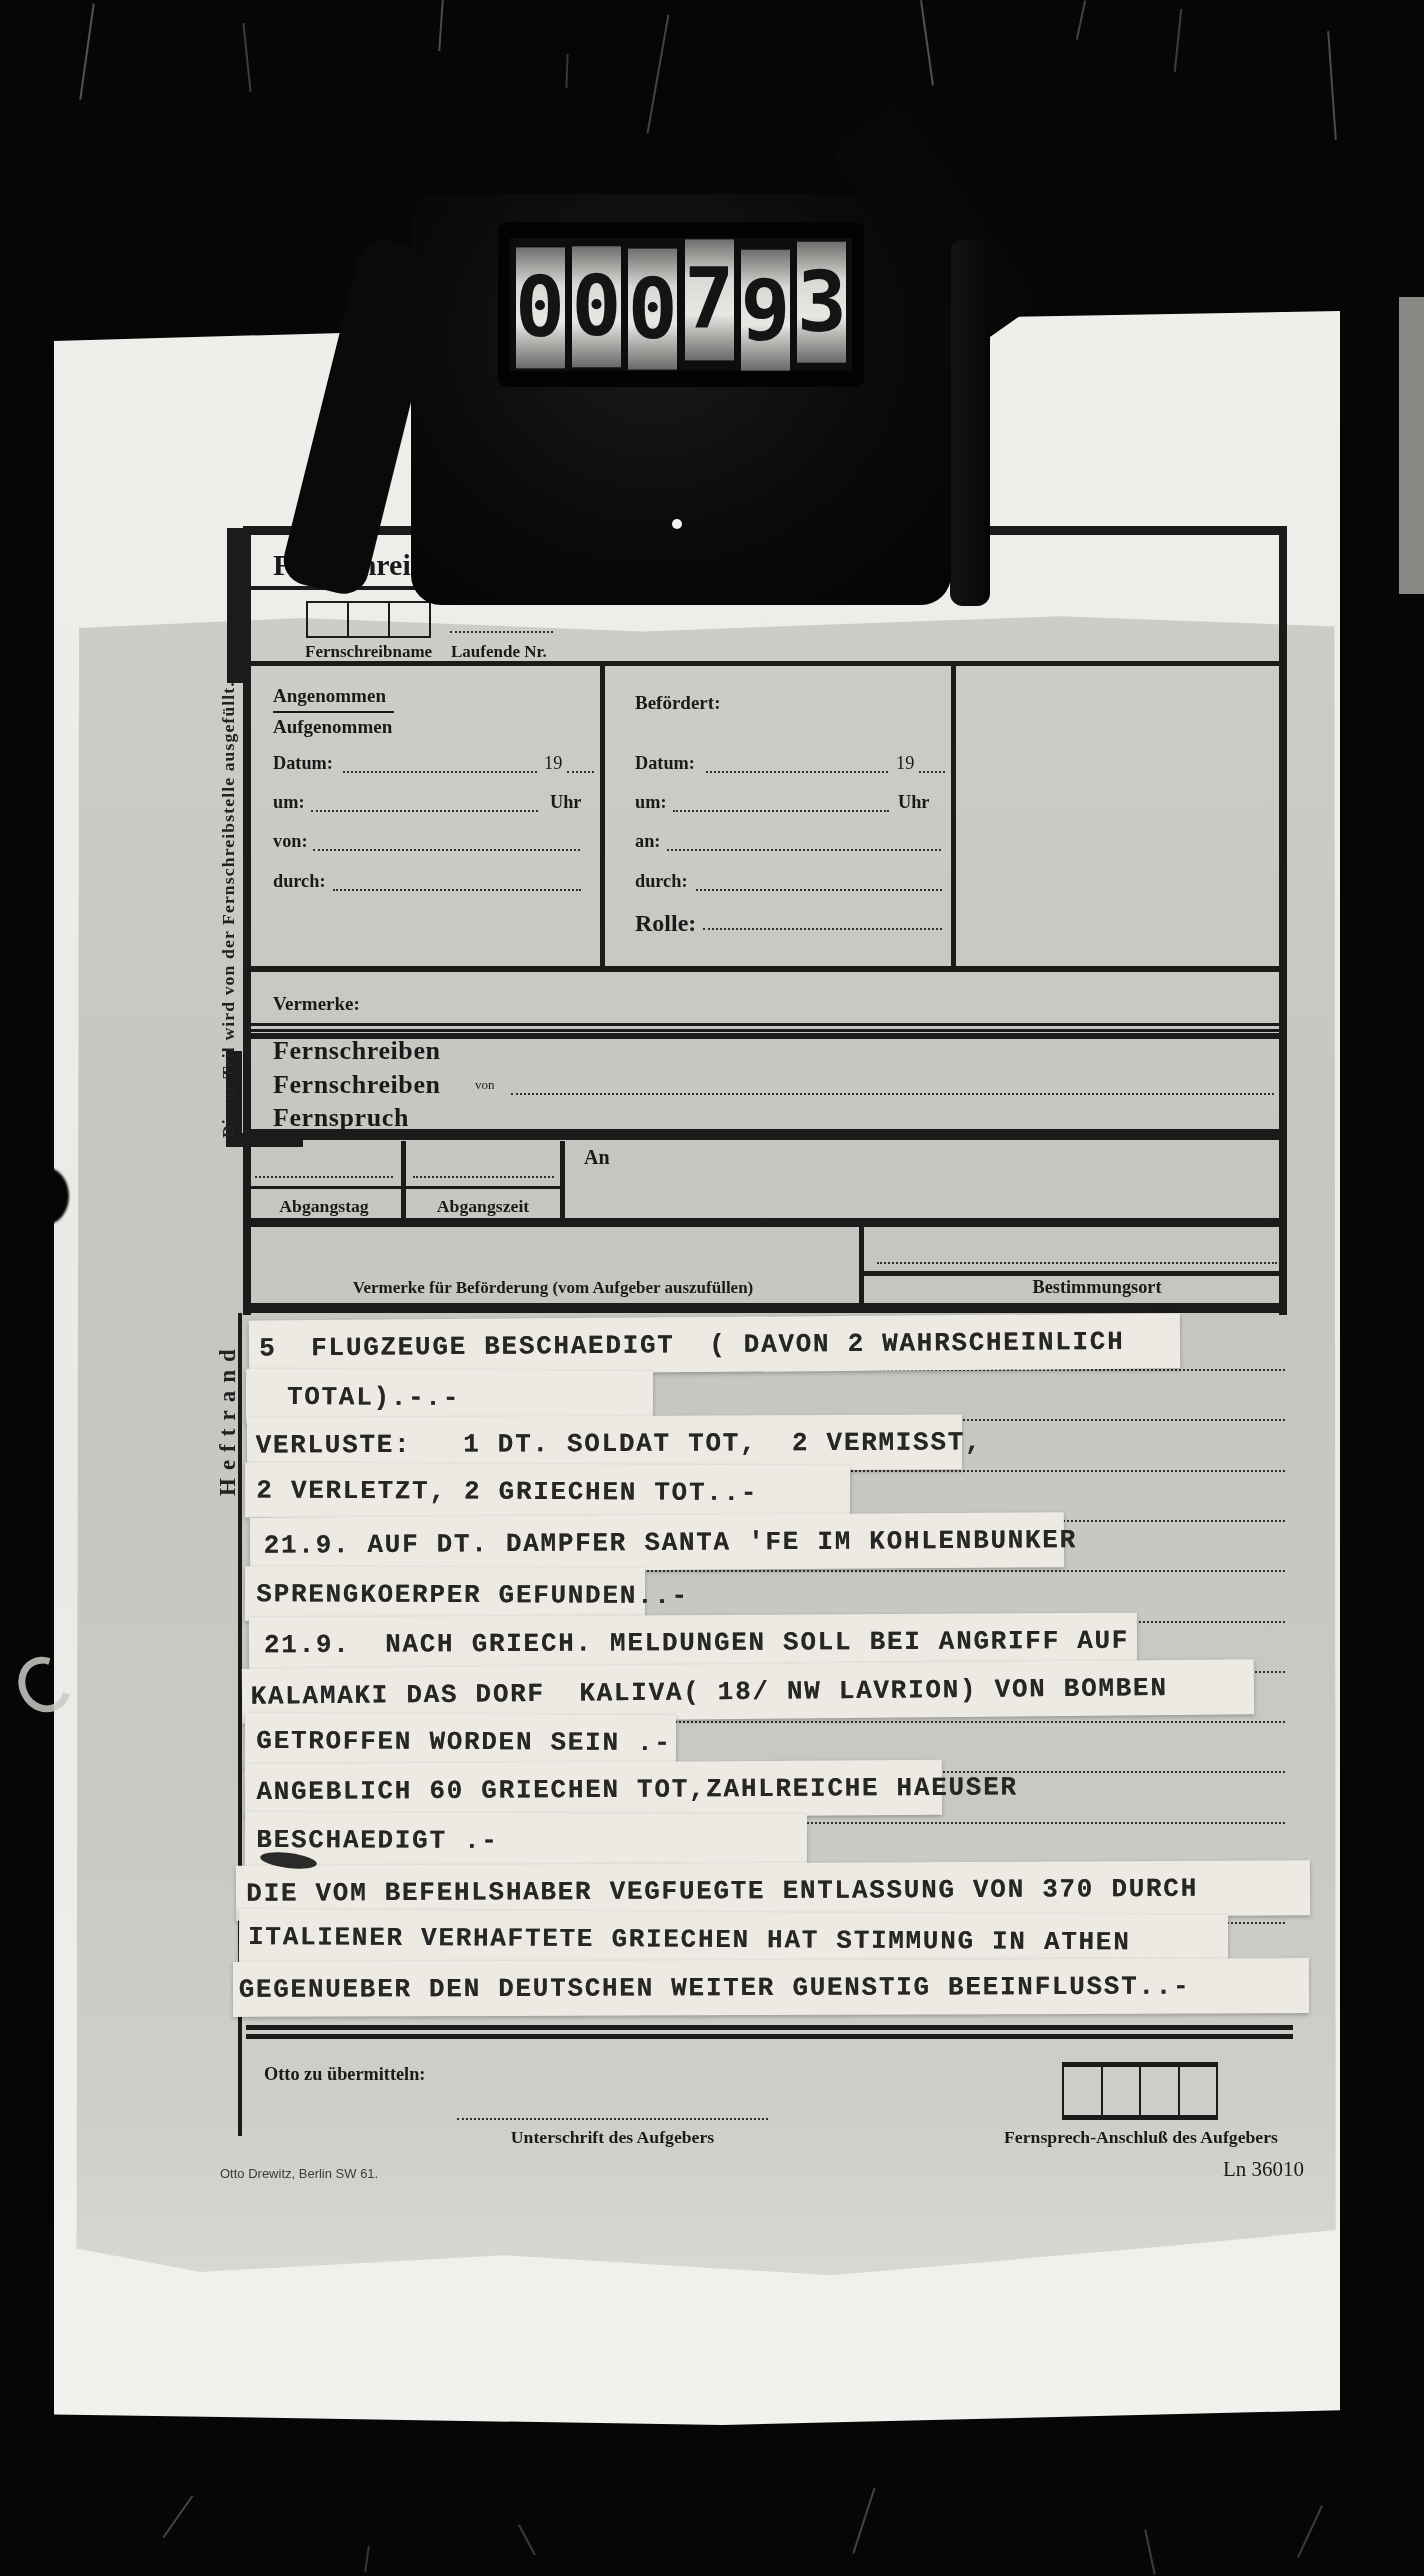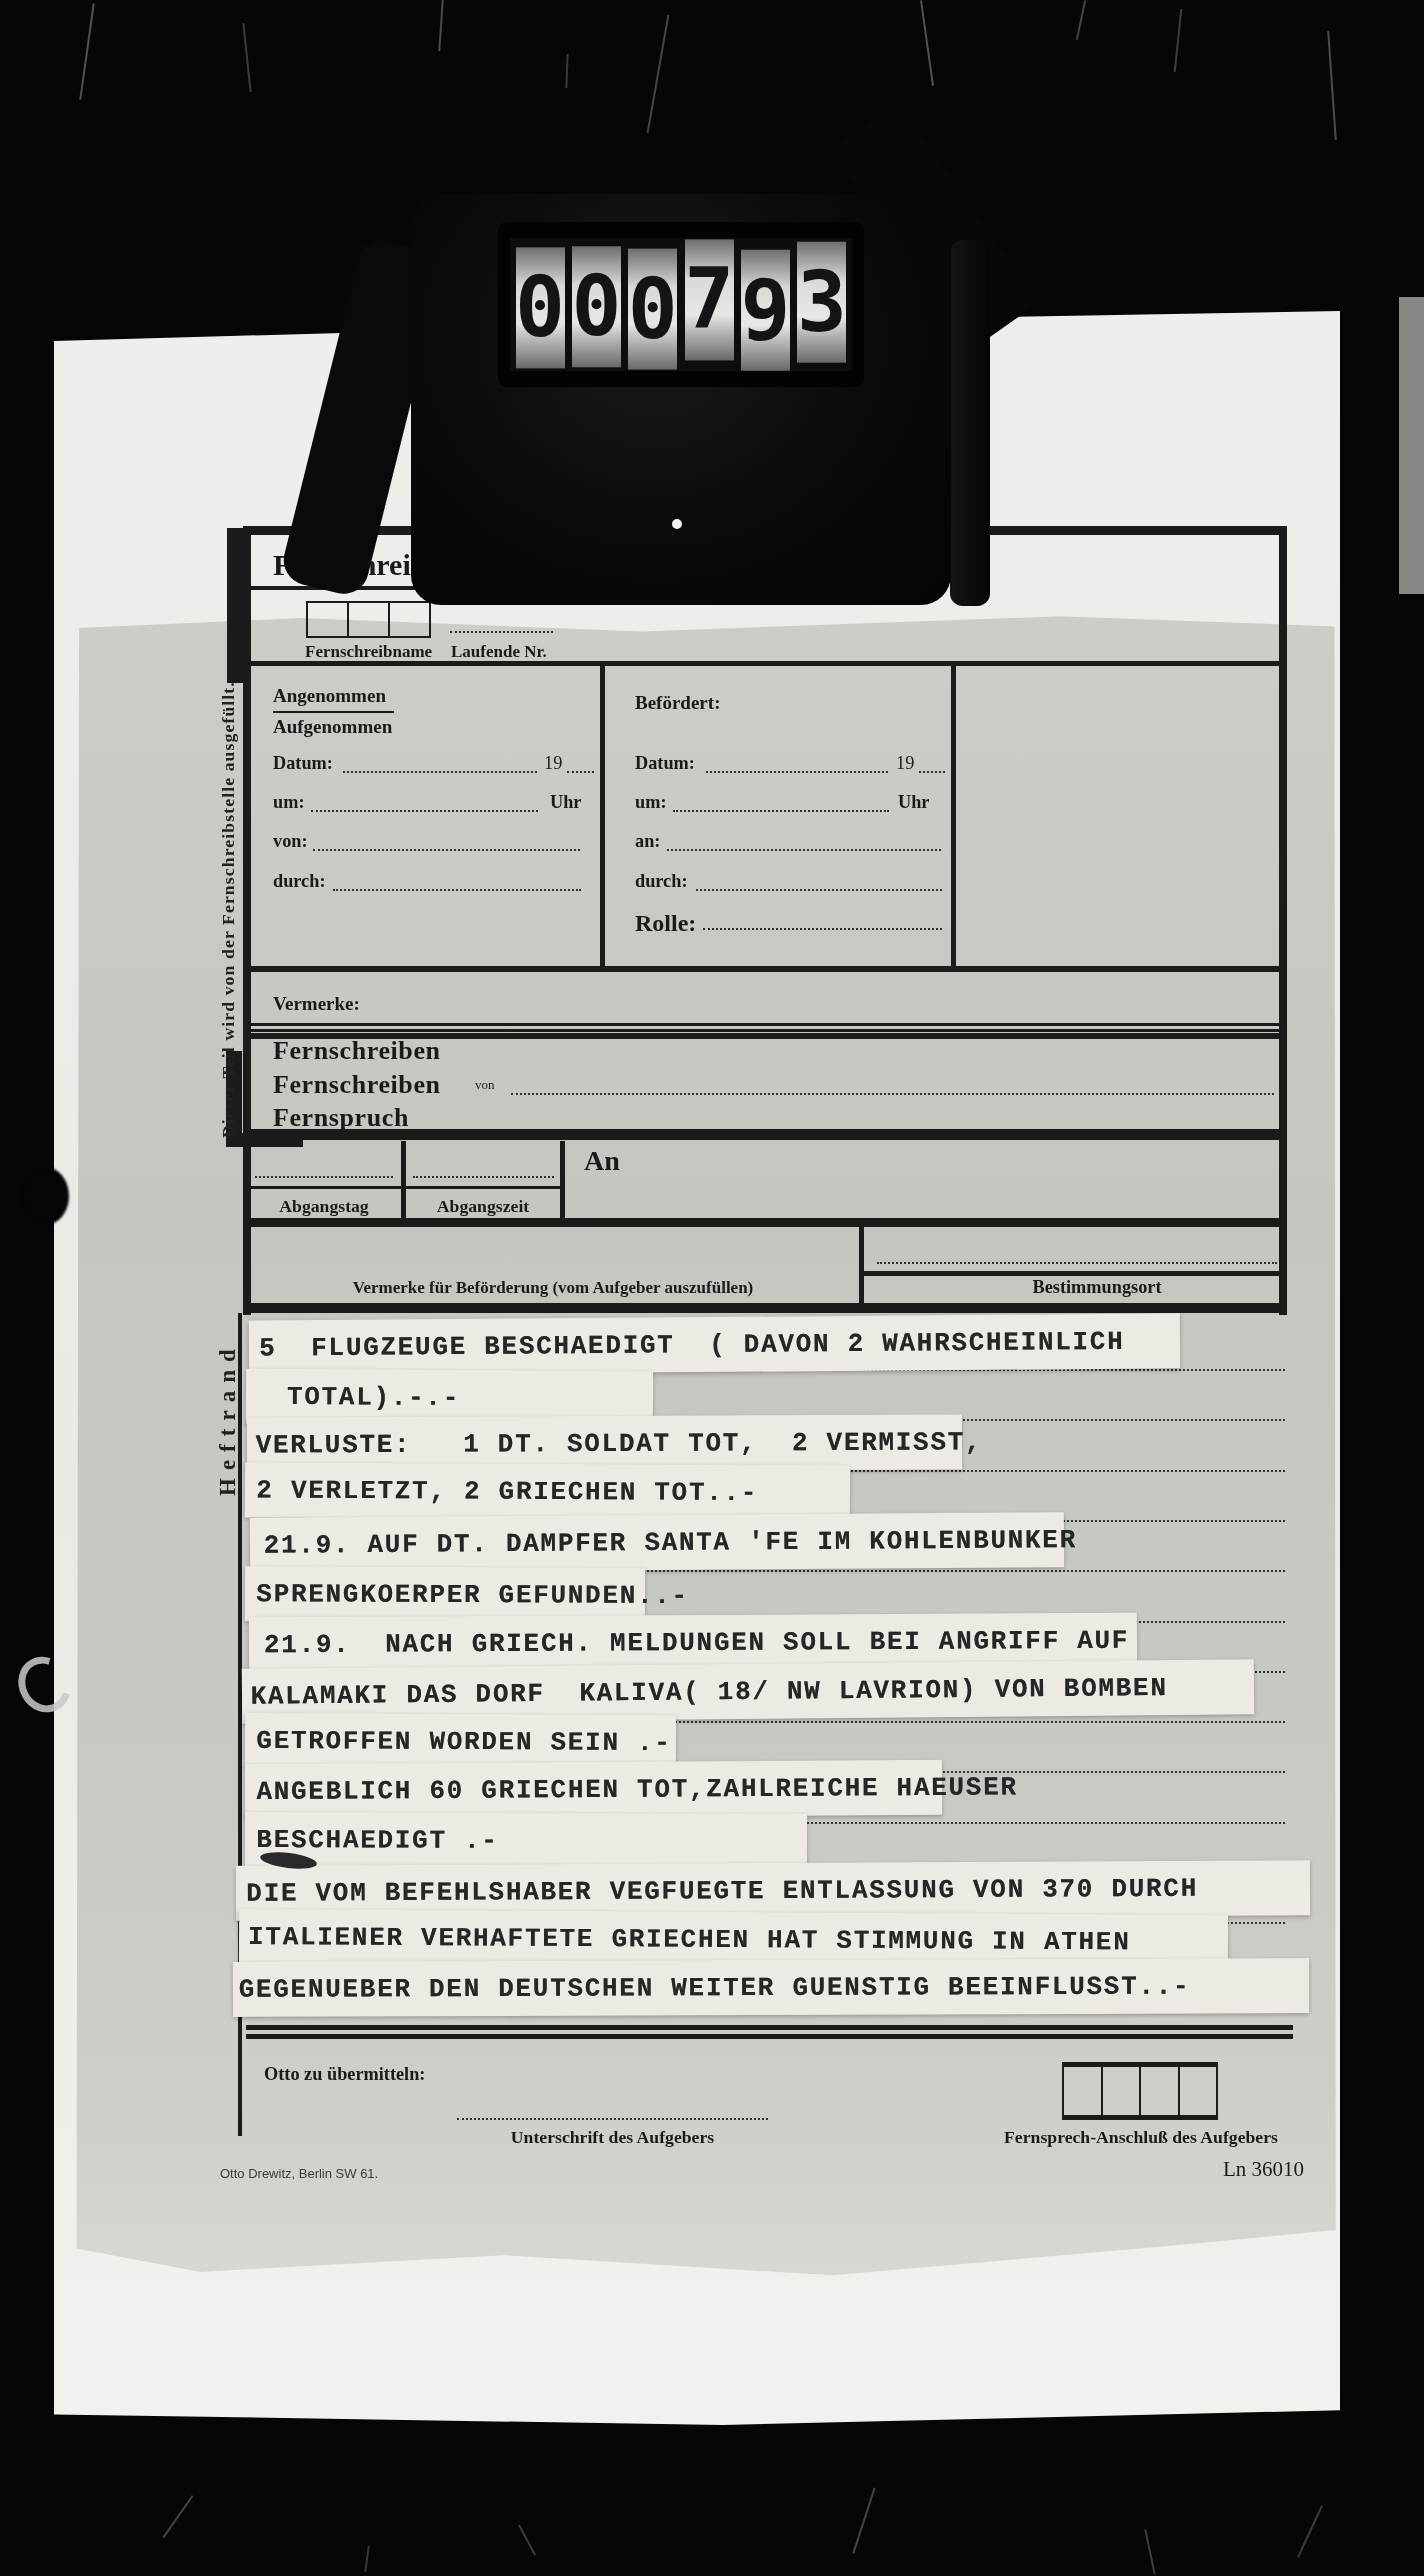--- a/index.html
+++ b/index.html
@@ -160,21 +160,21 @@
   <div class="hline" style="left:243px;top:1033px;width:1044px;height:5.7px;"></div>
   <div class="flabel" style="left:273px;top:1038px;font-size:26px;letter-spacing:0.6px;">Fernschreiben</div>
   <div class="flabel" style="left:273px;top:1072px;font-size:26px;letter-spacing:0.6px;">Fernschreiben</div>
   <div class="flabel" style="left:273px;top:1105px;font-size:26px;letter-spacing:0.6px;">Fernspruch</div>
   <div class="flabel" style="left:475px;top:1078px;font-size:13px;font-weight:normal;">von</div>
   <div class="dots" style="left:511px;top:1093px;width:763px;"></div>
   <div class="hline" style="left:243px;top:1129px;width:1044px;height:11.4px;"></div>
 
   <div class="vline" style="left:401px;top:1141px;width:4.6px;height:80px;"></div>
   <div class="vline" style="left:560px;top:1141px;width:4.6px;height:80px;"></div>
-  <div class="flabel" style="left:584px;top:1147px;font-size:28px;">An</div>
+  <div class="flabel" style="left:584px;top:1147px;font-size:20px;">An</div>
   <div class="dots" style="left:255px;top:1176px;width:138px;"></div>
   <div class="dots" style="left:413px;top:1176px;width:141px;"></div>
   <div class="hline" style="left:243px;top:1186px;width:322px;height:2.9px;"></div>
   <div class="flabel fcenter" style="left:247px;top:1198px;width:154px;font-size:17.7px;">Abgangstag</div>
   <div class="flabel fcenter" style="left:406px;top:1198px;width:154px;font-size:17.7px;">Abgangszeit</div>
   <div class="hline" style="left:243px;top:1218px;width:1044px;height:9.1px;"></div>
 
   <div class="vline" style="left:859px;top:1227px;width:4.6px;height:78px;"></div>
   <div class="dots" style="left:877px;top:1262px;width:400px;"></div>
   <div class="hline" style="left:859px;top:1271px;width:427px;height:4.6px;"></div>

